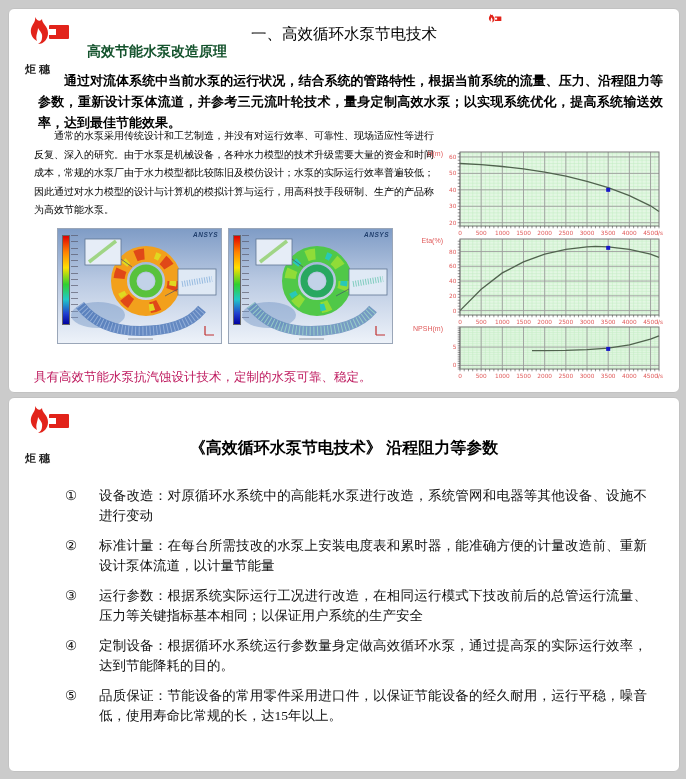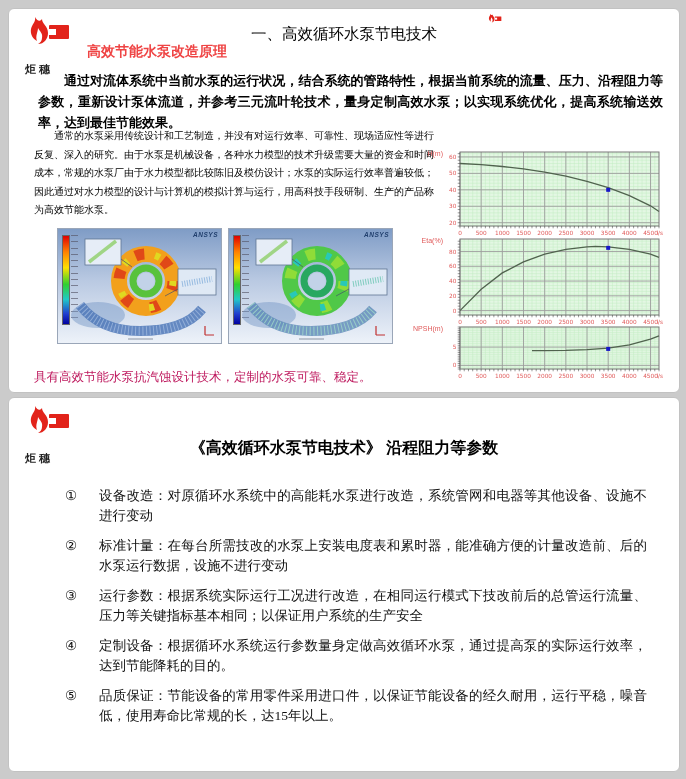--- a/index.html
+++ b/index.html
@@ -9,21 +9,21 @@
   #panel1{top:8px;height:383px;}
   #panel2{top:397px;height:373px;}
 
   .logo{position:absolute;left:16px;top:7px;width:64px;}
   .logo svg{display:block;}
   .logo-text{font-size:11px;font-weight:bold;color:#222;letter-spacing:3px;margin-top:12px;}
   .mini-mark{position:absolute;left:478px;top:2px;}
 
   .slide-title{position:absolute;left:0;right:0;top:15px;text-align:center;
     font-size:15.5px;font-weight:normal;color:#000;}
-  .subtitle{position:absolute;left:78px;top:34px;font-size:14px;font-weight:bold;color:#ef4444;}
+  .subtitle{position:absolute;left:78px;top:34px;font-size:14px;font-weight:bold;color:#14532d;}
 
   .para-bold{position:absolute;left:22px;right:16px;top:61px;font-size:13px;font-weight:bold;
     line-height:21px;text-indent:2em;text-align:justify;color:#000;margin-left:7px;}
   .para-normal{position:absolute;left:25px;top:118px;width:400px;font-size:10px;line-height:18.5px;
     text-indent:2em;text-align:justify;color:#000;font-family:"Liberation Serif",serif;}
 
   .cfd{position:absolute;top:219px;width:163px;height:114px;
     background:linear-gradient(180deg,#7f9cc6 0%,#b9c9e2 45%,#edf2f9 100%);
     border:1px solid #9aa6b8;}
   #cfd1{left:48px;} #cfd2{left:219px;}
@@ -690,21 +690,21 @@
 
     <div class="slide2-title">《高效循环水泵节电技术》 沿程阻力等参数</div>
 
     <div class="items">
       <div class="item">
         <span class="item-num">①</span>
         <span class="item-text">设备改造：对原循环水系统中的高能耗水泵进行改造，系统管网和电器等其他设备、设施不进行变动</span>
       </div>
       <div class="item">
         <span class="item-num">②</span>
-        <span class="item-text">标准计量：在每台所需技改的水泵上安装电度表和累时器，能准确方便的计量改造前、后的水泵运行数据，设施不进行变动</span>
+        <span class="item-text">标准计量：在每台所需技改的水泵上安装电度表和累时器，能准确方便的计量改造前、重新设计泵体流道，以计量节能量</span>
       </div>
       <div class="item">
         <span class="item-num">③</span>
         <span class="item-text">运行参数：根据系统实际运行工况进行改造，在相同运行模式下技改前后的总管运行流量、压力等关键指标基本相同；以保证用户系统的生产安全</span>
       </div>
       <div class="item">
         <span class="item-num">④</span>
         <span class="item-text">定制设备：根据循环水系统运行参数量身定做高效循环水泵，通过提高泵的实际运行效率，达到节能降耗的目的。</span>
       </div>
       <div class="item">

